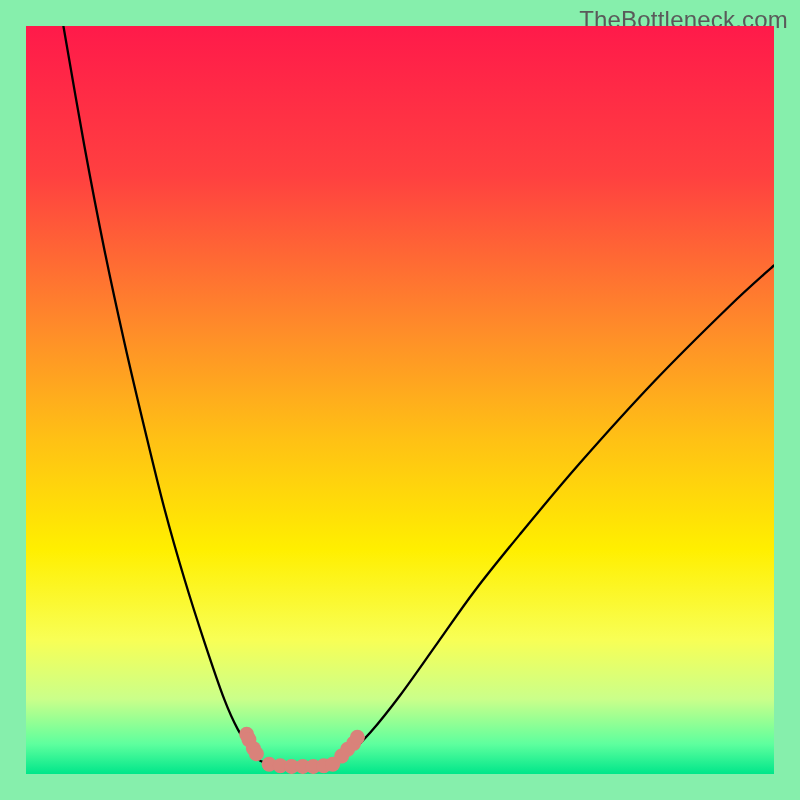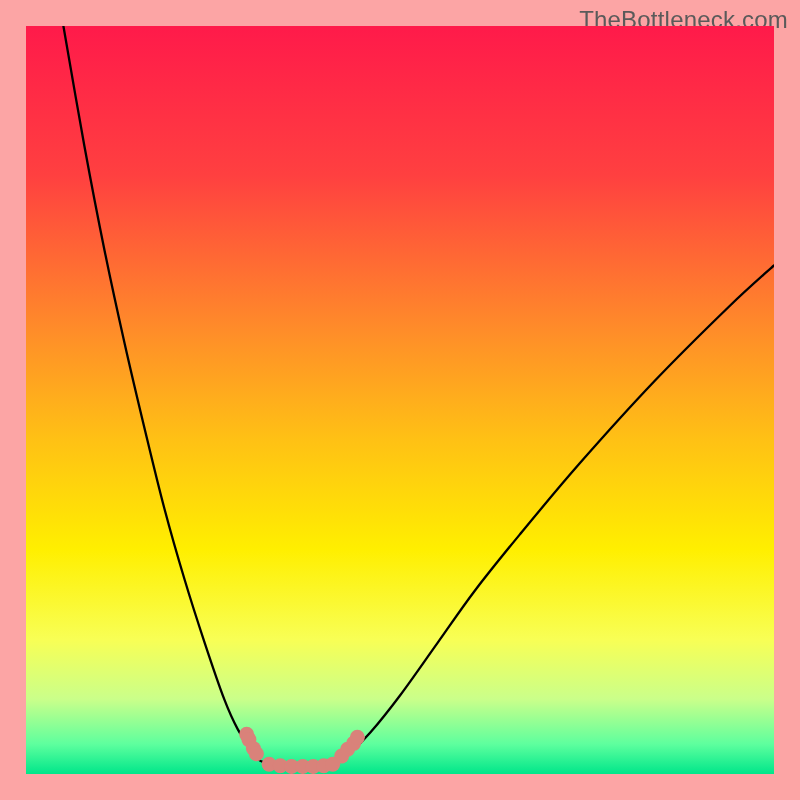--- a/index.html
+++ b/index.html
@@ -10,21 +10,21 @@
     background: #000;
     overflow: hidden;
     font-family: Arial, Helvetica, sans-serif;
   }
   .frame {
     position: absolute;
     left: 0;
     top: 0;
     width: 800px;
     height: 800px;
-    background: #fca5a5;
+    background: #86efac;
   }
   .plot {
     position: absolute;
     left: 26px;
     top: 26px;
     width: 748px;
     height: 748px;
   }
   .plot svg {
     width: 748px;

